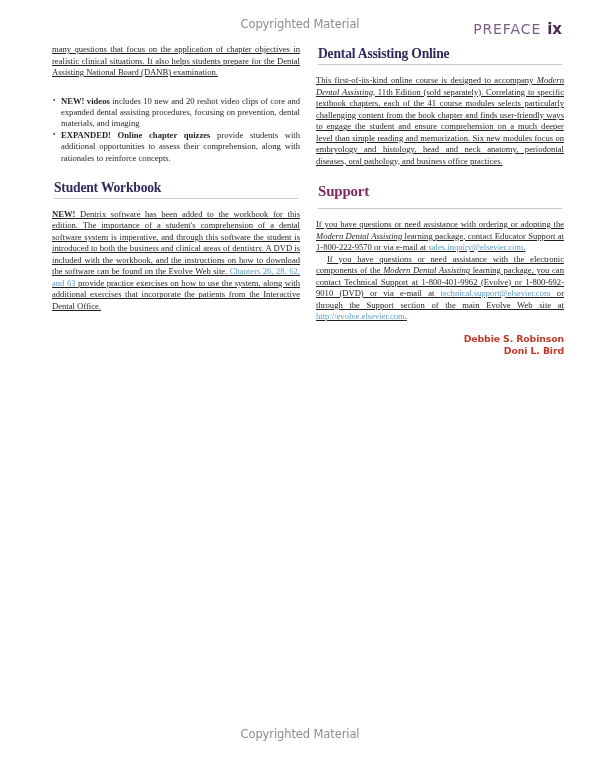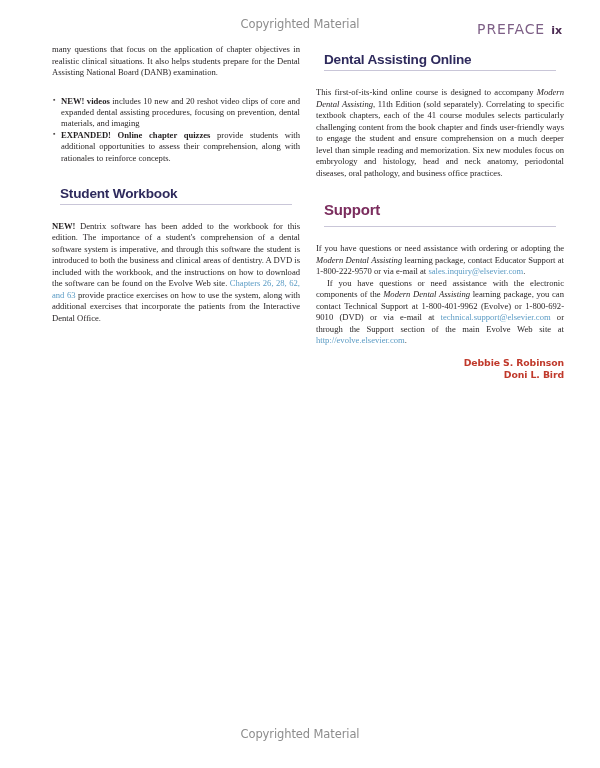--- a/index.html
+++ b/index.html
@@ -41,21 +41,21 @@
     top: 2px;
     white-space: nowrap;
     font-family: "DejaVu Sans", sans-serif;
   }
   .folio .preface-label {
     font-size: 14px;
     letter-spacing: 0.9px;
     color: #7d5f86;
   }
   .folio .page-number {
-    font-size: 11px;
+    font-size: 15px;
     font-weight: bold;
     color: #4b2a52;
     margin-left: 6px;
     text-align: center;
   }
 
   
   .page-body {
     position: absolute;
     top: 44px;
@@ -70,28 +70,29 @@
   .col-left  { left: 52px; }
   .col-right { left: 316px; }
 
   p {
     margin: 0;
     font-size: 8.6px;
     line-height: 11.5px;
     text-align: justify;
     text-justify: inter-word;
     hyphens: manual;
+    text-decoration: underline;
   }
   p + p { text-indent: 11px; }
   p.no-indent { text-indent: 0; }
 
   
   h2 {
-    margin: 8px;
-    font-family: Liberation Sans, sans-serif;
+    margin: 2px;
+    font-family: Liberation Serif, serif;
     font-weight: bold;
     letter-spacing: -0.2px;
   }
   .h-section {
     font-size: 13.6px;
     color: #2e2a5c;
     padding-bottom: 2px;
     border-bottom: 0.6px solid #c9c6d8;
     line-height: 16px;
   }

